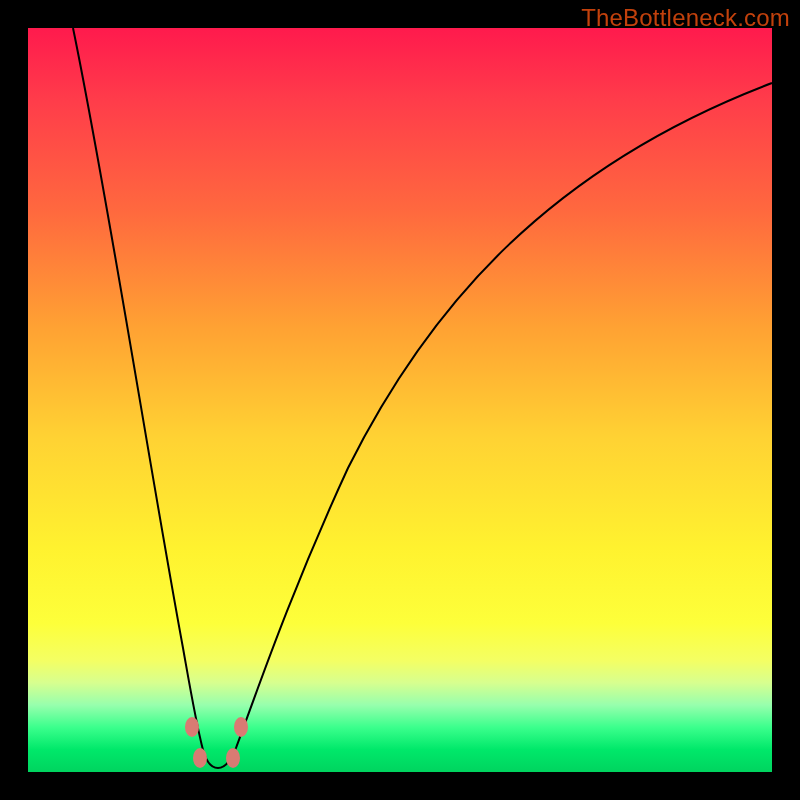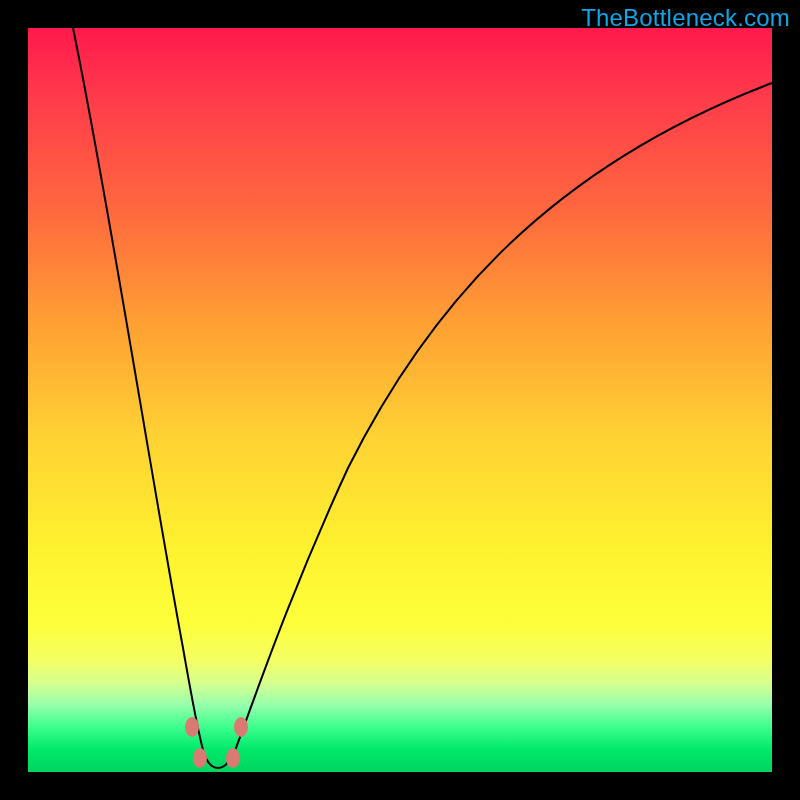--- a/index.html
+++ b/index.html
@@ -29,21 +29,21 @@
       #d7ff8f 88%,
       #97ffad 91%,
       #3bff8c 94%,
       #00e86a 97%,
       #00d45f 100%);
   }
   .watermark {
     position: absolute;
     top: 4px;
     right: 10px;
-    color: #0ea5e9;
+    color: #c2410c;
     font-size: 24px;
     letter-spacing: 0.2px;
     font-weight: 400;
     user-select: none;
   }
   svg.curve {
     position: absolute;
     left: 0; top: 0;
     width: 744px;
     height: 744px;

